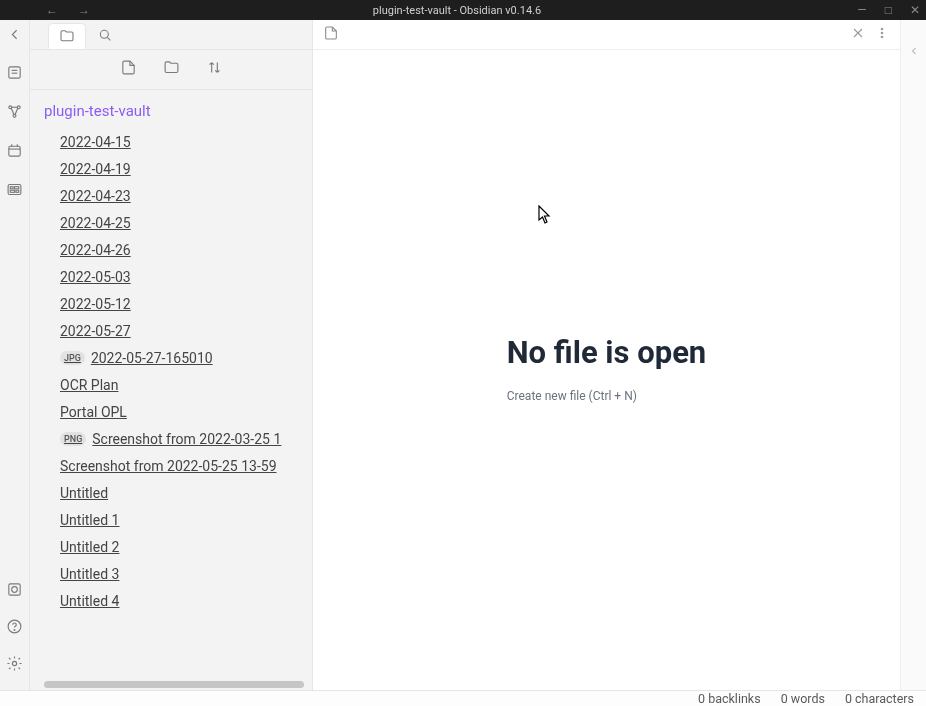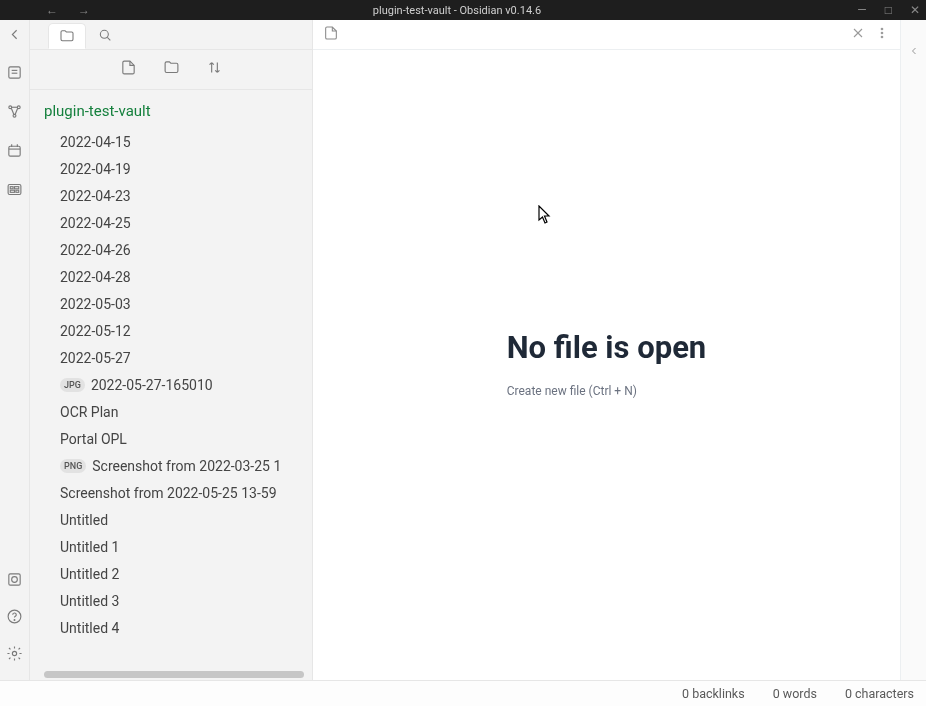--- a/index.html
+++ b/index.html
@@ -57,26 +57,26 @@
     height: 40px; display: flex; align-items: center; justify-content: center; gap: 26px;
     border-bottom: 1px solid #e6e6e6;
   }
   .sidebar-actions svg { width: 17px; height: 17px; stroke: #7a7a7a; fill: none; stroke-width: 1.6; cursor: pointer; }
 
   .file-tree {
     flex: 1; overflow-y: auto; overflow-x: hidden; padding: 8px 0 4px 14px;
     position: relative;
   }
   .file-tree .vault-title {
-    font-size: 15px; color: #15803d; padding: 4px 0 8px 0; cursor: pointer;
+    font-size: 15px; color: #8b5cf6; padding: 4px 0 8px 0; cursor: pointer;
   }
   .file-tree .file {
     font-size: 14px; color: #444; padding: 5.5px 0 5.5px 16px; cursor: pointer;
     white-space: nowrap; overflow: hidden; text-overflow: ellipsis;
-    display: flex; align-items: center; gap: 6px;
+    display: flex; align-items: center; gap: 6px; text-decoration: underline;
   }
   .file-tree .file .badge {
     font-size: 9px; background: #e2e2e2; color: #555; border-radius: 7px;
     padding: 2px 4px; font-weight: 500;
   }
 
   
   .file-tree::-webkit-scrollbar { width: 12px; }
   .file-tree::-webkit-scrollbar-thumb { background: #c6c6c6; border-radius: 6px; }
   
@@ -109,23 +109,23 @@
 
   
   .right-ribbon {
     width: 26px; background: #fafafa; border-left: 1px solid #eceff1;
     display: flex; flex-direction: column; align-items: center; padding-top: 22px;
   }
   .right-ribbon svg { width: 12px; height: 12px; stroke: #8a8a8a; fill: none; stroke-width: 1.8; cursor: pointer; }
 
   
   .statusbar {
-    height: 26px; border-top: 1px solid #e6e6e6; background: #fdfdfd;
+    height: 16px; border-top: 1px solid #e6e6e6; background: #fdfdfd;
     display: flex; align-items: center; justify-content: flex-end;
-    font-size: 12.5px; color: #5a5a5a; padding: 0 12px; gap: 28px;
+    font-size: 12.5px; color: #5a5a5a; padding: 0 12px; gap: 20px;
   }
   .statusbar span { white-space: nowrap; }
 
   
   .cursor-arrow {
     position: absolute; left: 225px; top: 155px; width: 14px; height: 20px;
     pointer-events: none;
   }
   .cursor-arrow svg { width: 14px; height: 20px; }
 
@@ -260,23 +260,20 @@
         <div class="file">
           <span>2022-04-23</span>
         </div>
         <div class="file">
           <span>2022-04-25</span>
         </div>
         <div class="file">
           <span>2022-04-26</span>
         </div>
         <div class="file">
-          <span>2022-04-28</span>
-        </div>
-        <div class="file">
           <span>2022-05-03</span>
         </div>
         <div class="file">
           <span>2022-05-12</span>
         </div>
         <div class="file">
           <span>2022-05-27</span>
         </div>
         <div class="file">
           <span class="badge">JPG</span>

